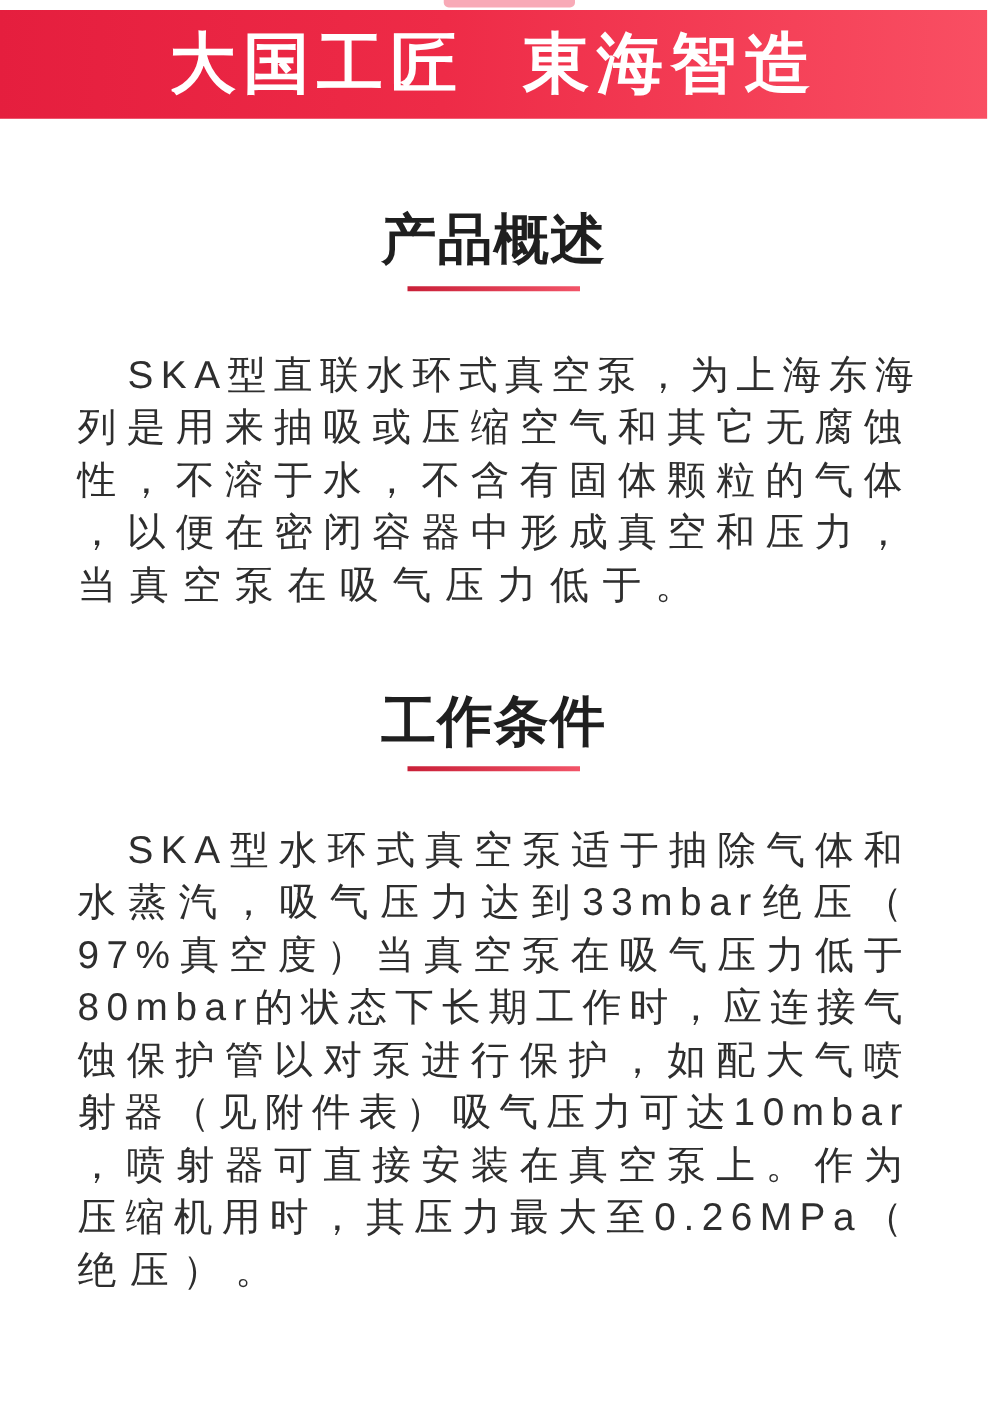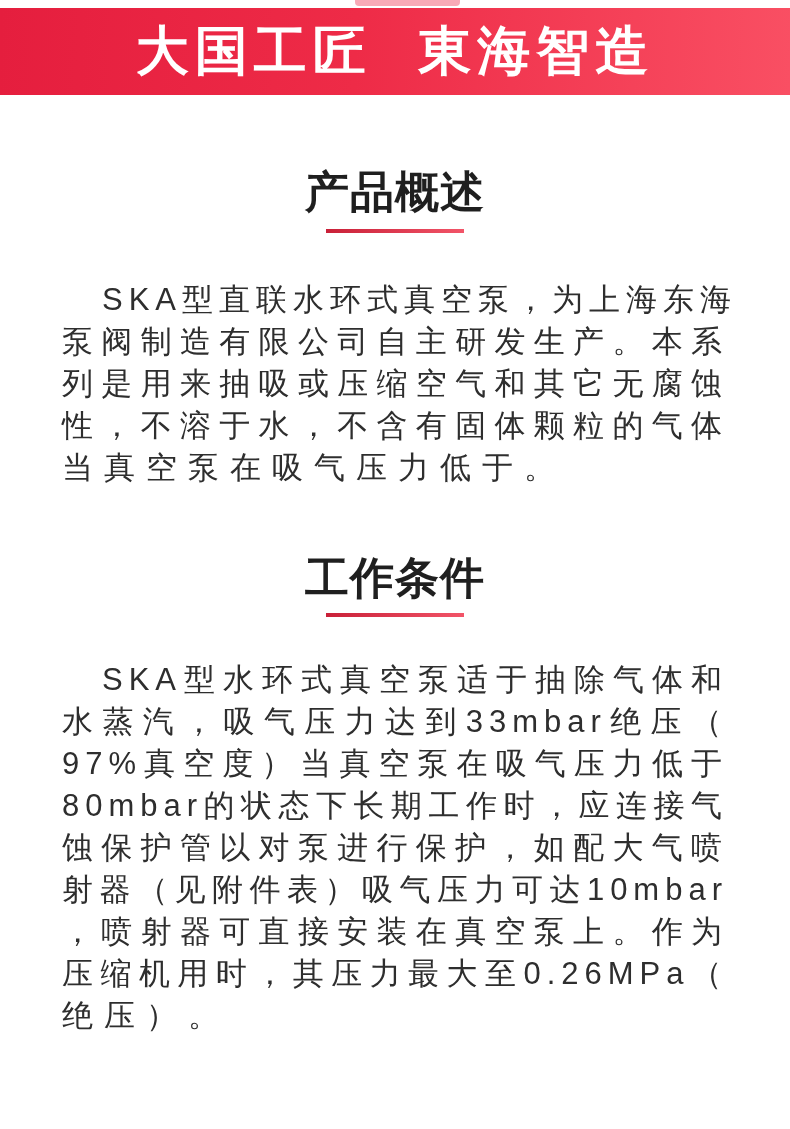--- a/index.html
+++ b/index.html
@@ -95,23 +95,23 @@
   <header class="banner">
     <span class="banner-title">大国工匠 東海智造</span>
   </header>
 
   <section>
     <h2 class="section-heading first">产品概述</h2>
     <div class="heading-underline first"></div>
 
     <div class="para first">
       <div class="line indent">SKA型直联水环式真空泵，为上海东海</div>
-      <div class="line">泵阀制造有限公司自主研发生产。本系</div>
       <div class="line">列是用来抽吸或压缩空气和其它无腐蚀</div>
       <div class="line">性，不溶于水，不含有固体颗粒的气体</div>
+      <div class="line">，以便在密闭容器中形成真空和压力，</div>
       <div class="line last">当真空泵在吸气压力低于。</div>
     </div>
   </section>
 
   <section>
     <h2 class="section-heading second">工作条件</h2>
     <div class="heading-underline second"></div>
 
     <div class="para second">
       <div class="line indent">SKA型水环式真空泵适于抽除气体和</div>

